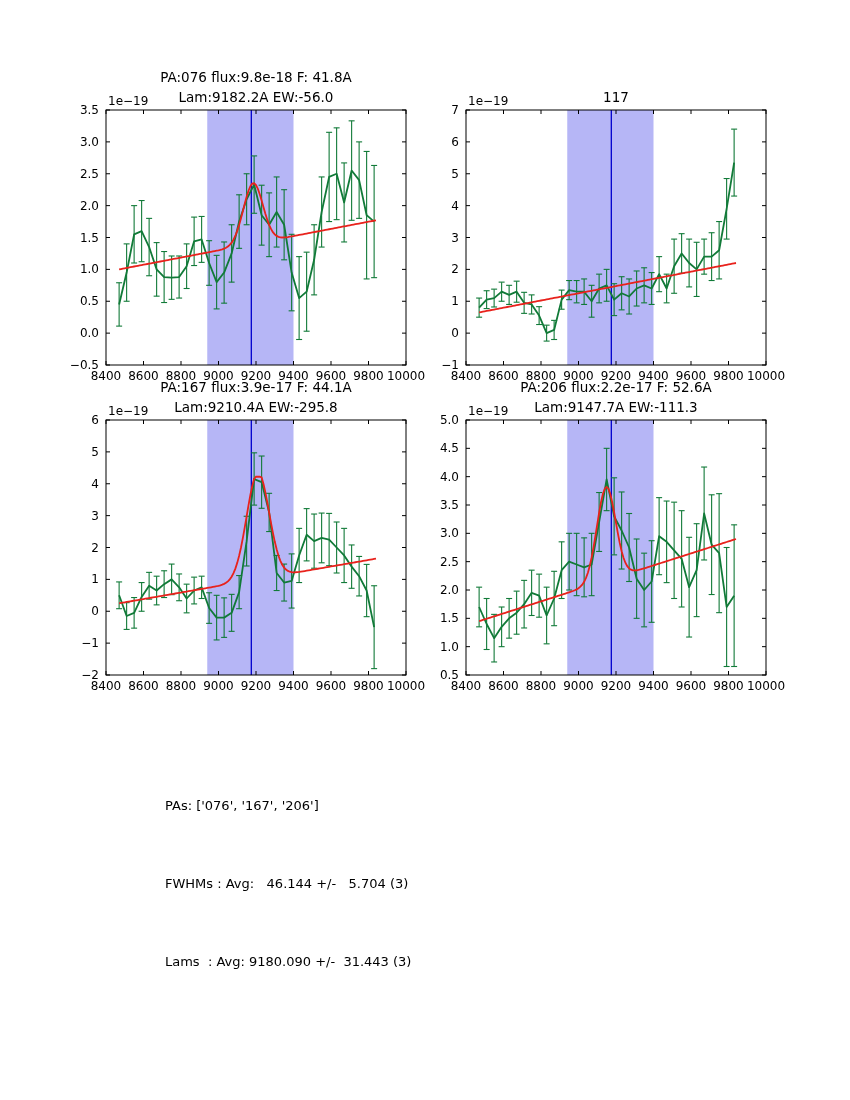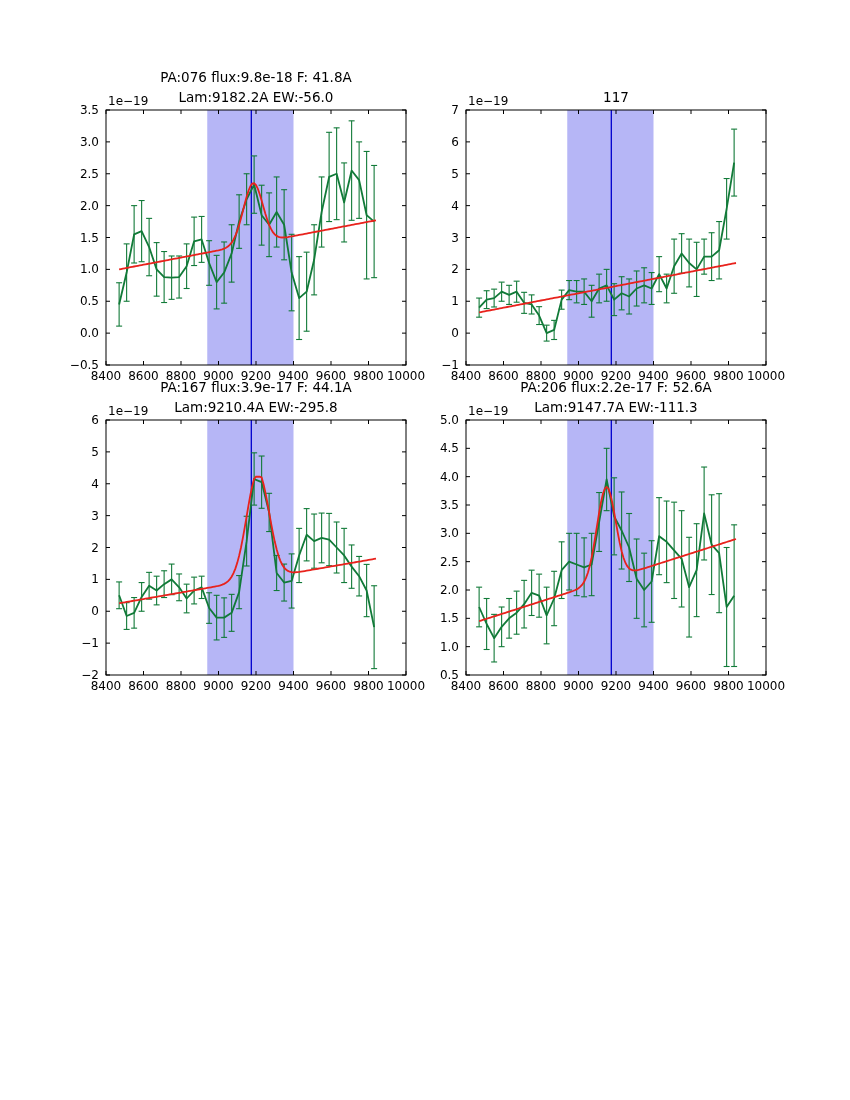--- a/index.html
+++ b/index.html
@@ -739,16 +739,19 @@
           <text x="459" y="480.6666666666667" text-anchor="end">4.0</text>
           <text x="459" y="452.3333333333333" text-anchor="end">4.5</text>
           <text x="459" y="424" text-anchor="end">5.0</text>
         </g>
         <text x="468" y="415" font-size="12" fill="#000000" font-family="&quot;DejaVu Sans&quot;, sans-serif">1e−19</text>
         <text x="616" y="392" text-anchor="middle" font-size="13.5" fill="#000000" font-family="&quot;DejaVu Sans&quot;, sans-serif">PA:206 flux:2.2e-17 F: 52.6A</text>
         <text x="616" y="412" text-anchor="middle" font-size="13.5" fill="#000000" font-family="&quot;DejaVu Sans&quot;, sans-serif">Lam:9147.7A EW:-111.3</text>
       </g>
     </svg>
   <div id="summary">
+    <div>PAs: ['076', '167', '206']</div>
+    <div>FWHMs : Avg:   46.144 +/-   5.704 (3)</div>
+    <div>Lams  : Avg: 9180.090 +/-  31.443 (3)</div>
     
     
   </div>
 </div>
 
 </body></html>

